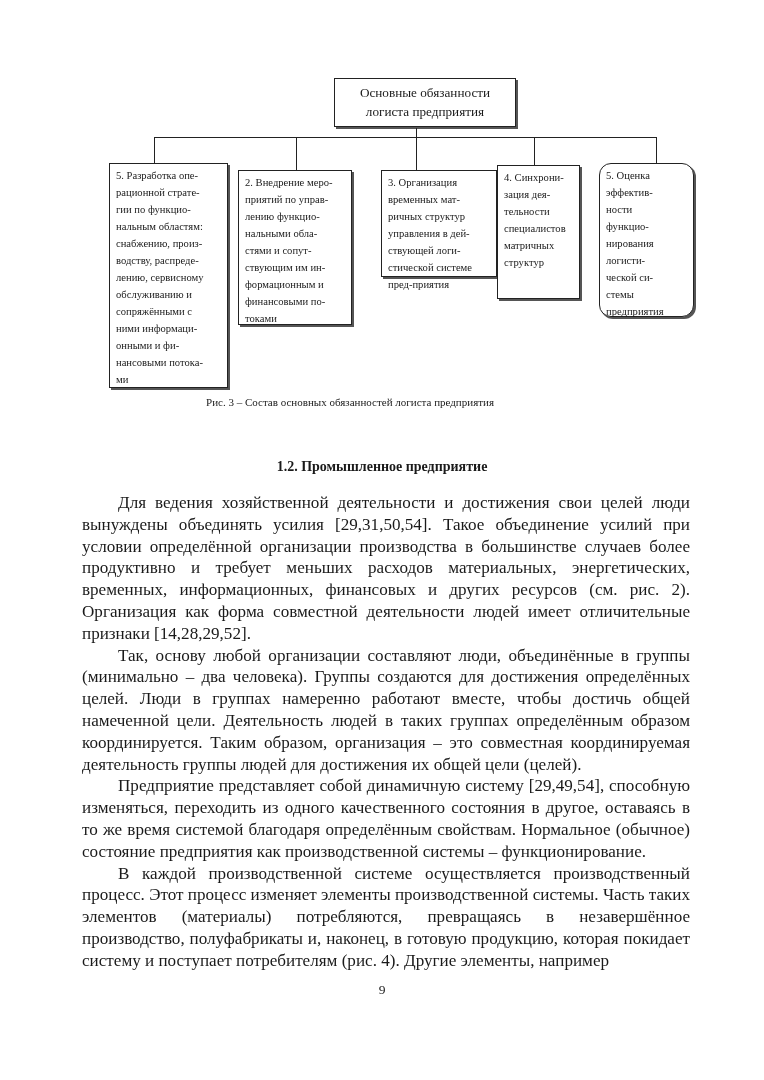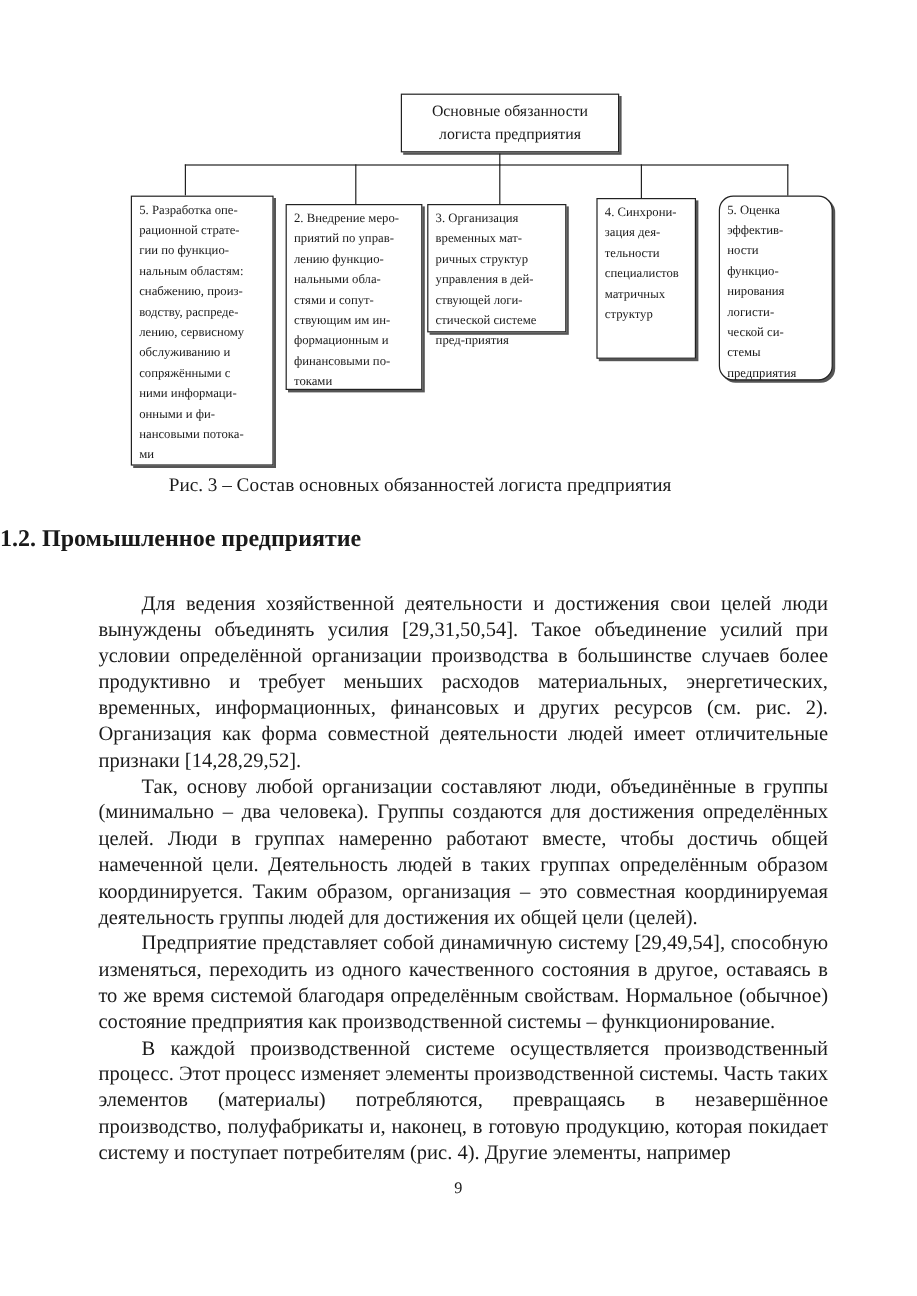--- a/index.html
+++ b/index.html
@@ -6,27 +6,27 @@
   body { width: 764px; height: 1080px; position: relative; overflow: hidden;
          font-family: "Liberation Serif", "DejaVu Serif", serif; color: #1a1a1a; }
   .diagram { position: absolute; left: 0; top: 0; width: 764px; height: 400px; margin-left: 16px; }
   .box { position: absolute; border: 1.2px solid #222; background: #fff; box-sizing: border-box;
          box-shadow: 2px 2px 0 #555; }
   .root-box { left: 318px; top: 78px; width: 182px; height: 49px;
               text-align: center; font-size: 13.2px; line-height: 19px; padding-top: 4px; }
   .child { font-size: 10.6px; line-height: 17px; padding: 3px 4px 0 6px; white-space: pre-line; }
   .c1 { left: 93px;  top: 163px; width: 119px; height: 225px; }
   .c2 { left: 222px; top: 170px; width: 114px; height: 155px; }
-  .c3 { left: 340px; top: 170px; width: 116px; height: 107px; }
+  .c3 { left: 365px; top: 170px; width: 116px; height: 107px; }
   .c4 { left: 481px; top: 165px; width: 83px;  height: 134px; }
   .c5 { left: 583px; top: 163px; width: 95px;  height: 154px; border-radius: 12px; }
   .line { position: absolute; background: #222; }
-  .caption { position: absolute; top: 396px; left: 0; width: 700px; text-align: center; font-size: 16px; }
-  .heading { position: absolute; top: 438px; left: 0; width: 764px; 
-             font-weight: bold; font-size: 20px; line-height: 22px; }
+  .caption { position: absolute; top: 396px; left: 0; width: 700px; text-align: center; font-size: 11px; }
+  .heading { position: absolute; top: 456px; left: 0; width: 764px; text-align: center;
+             font-weight: bold; font-size: 14px; line-height: 22px; }
   .body-text { position: absolute; left: 82px; top: 492px; width: 608px;
                font-size: 17.1px; line-height: 21.8px; text-align: justify; }
   .body-text p { margin: 0; text-indent: 36px; }
   .page-num { position: absolute; top: 982px; left: 0; width: 764px; text-align: center; font-size: 13.5px; }
 </style>
 </head>
 <body>
 
 <div class="diagram">
   <div class="box root-box">

